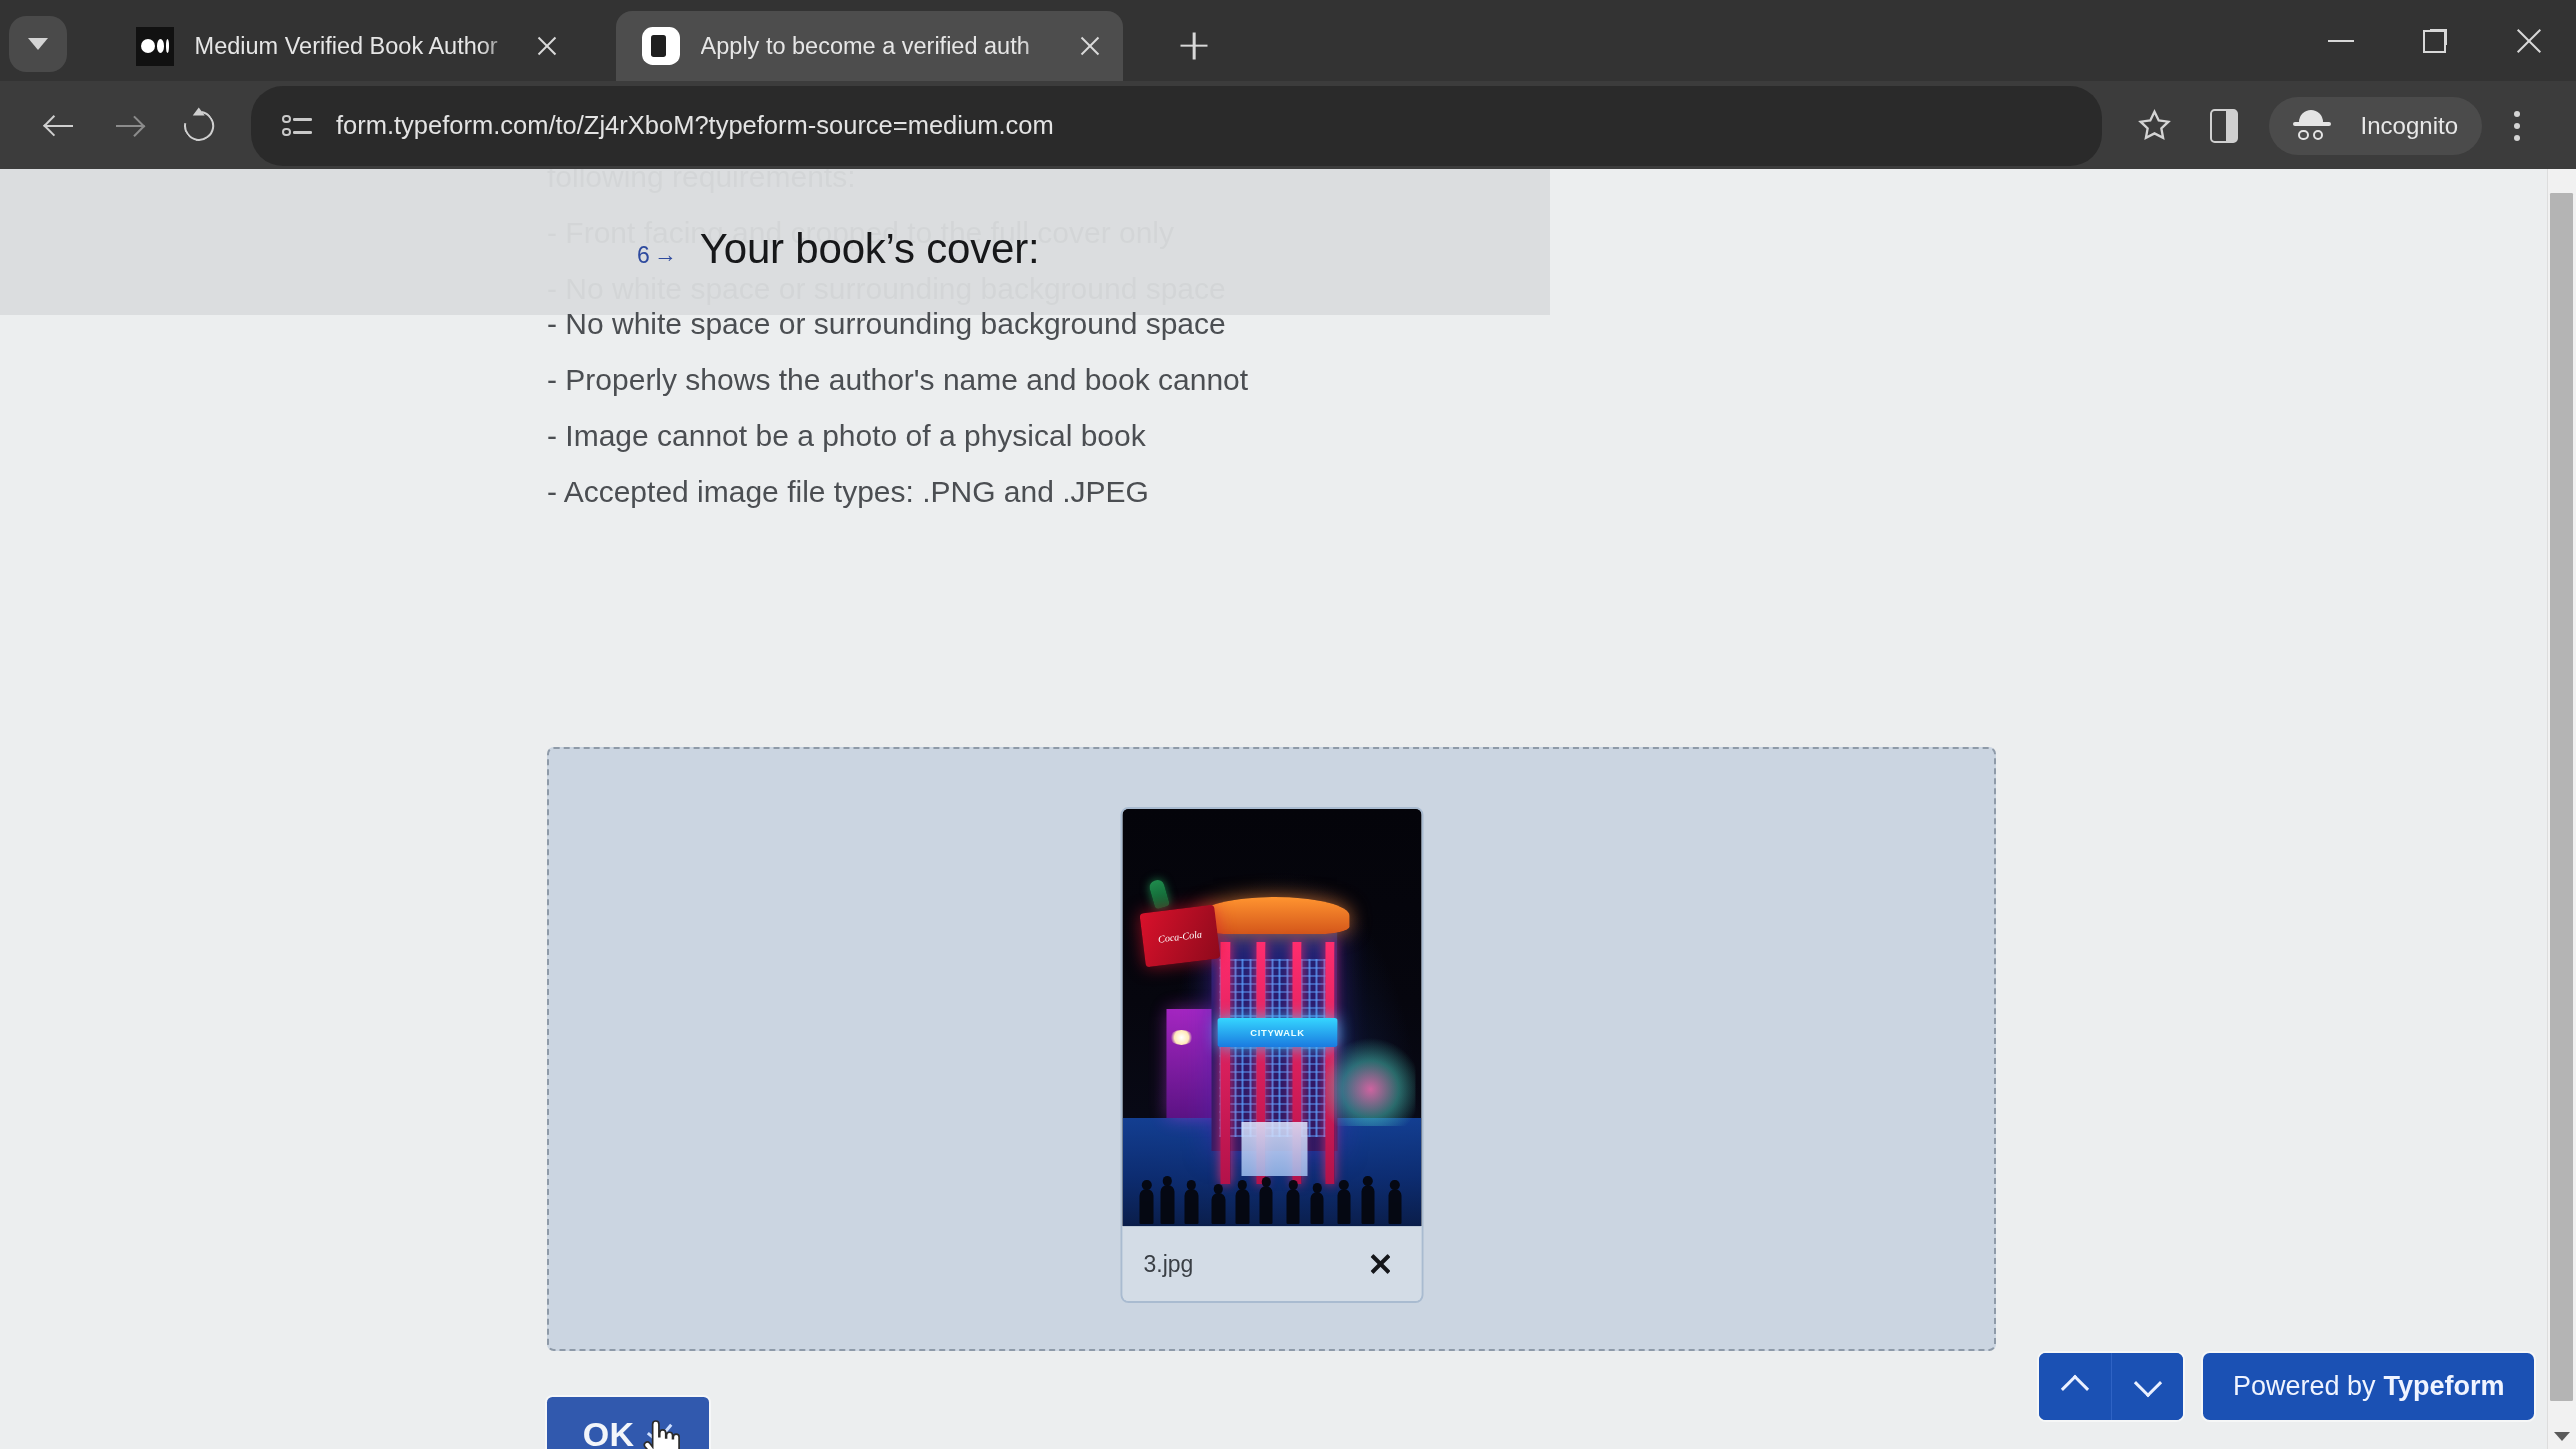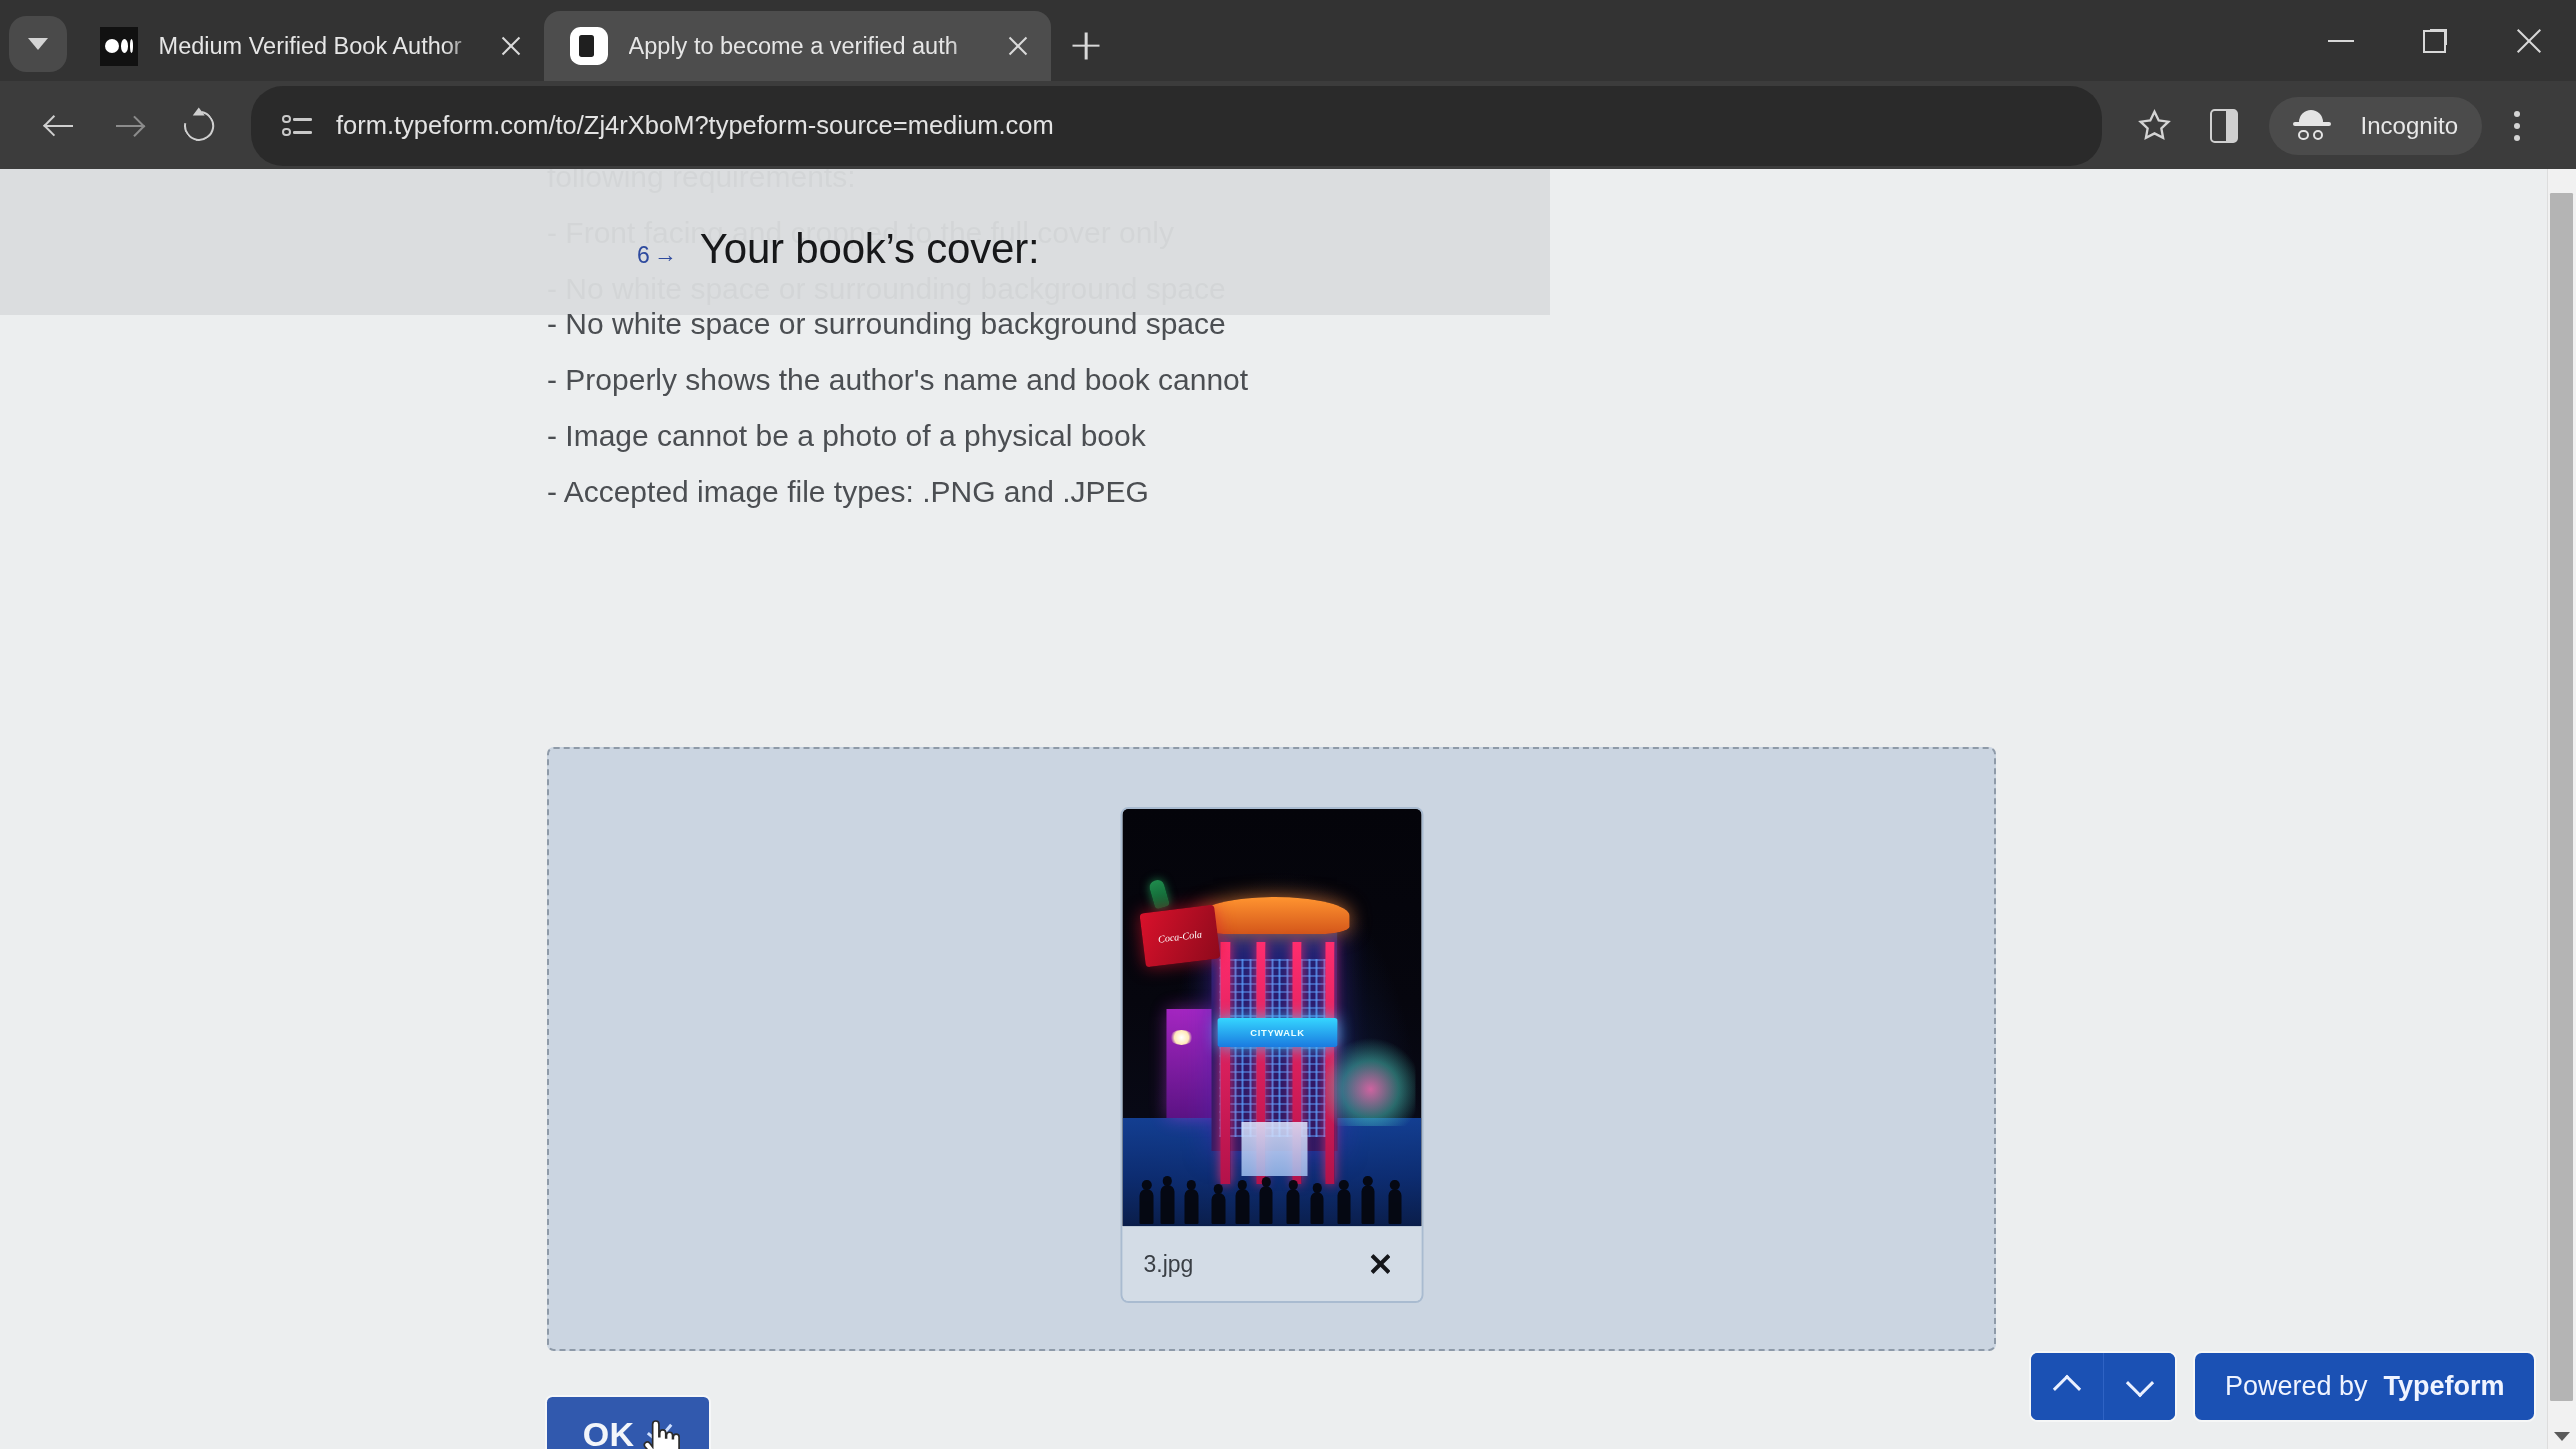--- a/index.html
+++ b/index.html
@@ -12,20 +12,21 @@
 
   
   .browser { width: 2576px; height: 1449px; position: relative; }
 
   .tabstrip {
     height: 81px;
     background: #333333;
     display: flex;
     align-items: flex-end;
     position: relative;
+    gap: 36px;
   }
   .tabsearch {
     width: 58px; height: 56px; margin: 0 6.7px 9.4px 9.4px;
     border-radius: 17.4px;
     background: #4A4A4A;
     display: flex; align-items: center; justify-content: center;
     flex: 0 0 auto;
   }
   .chev-down {
     width: 0; height: 0;
@@ -375,21 +376,21 @@
   }
   .cv.up::after   { transform: translate(-50%,-35%) rotate(45deg); }
   .cv.down::after { transform: translate(-50%,-65%) rotate(-135deg); }
   .poweredby {
     height: 67px; background: #1B51B4; color: #F0F4FF;
     border: none; border-radius: 6.7px; padding: 0 29.5px;
     font-size: 27px; display:flex; align-items:center;
     box-shadow: 0 0 0 2px rgba(255,255,255,.5);
     font-family: "Liberation Sans", sans-serif;
   }
-  .poweredby b { font-weight: bold; margin-left: 16px; }
+  .poweredby b { font-weight: bold; margin-left: 8px; }
 
   
   .scrollbar {
     position: absolute; right: 0; top: 0; bottom: 0; width: 29.5px;
     background: #F1F1F1; border-left: 0.7px solid #DDDDDD;
   }
   .scrollthumb {
     position: absolute; left: 2.7px; right: 2.7px; top: 24px; height: 1208px;
     background: #B4B4B4; border-radius: 1.3px;
   }

